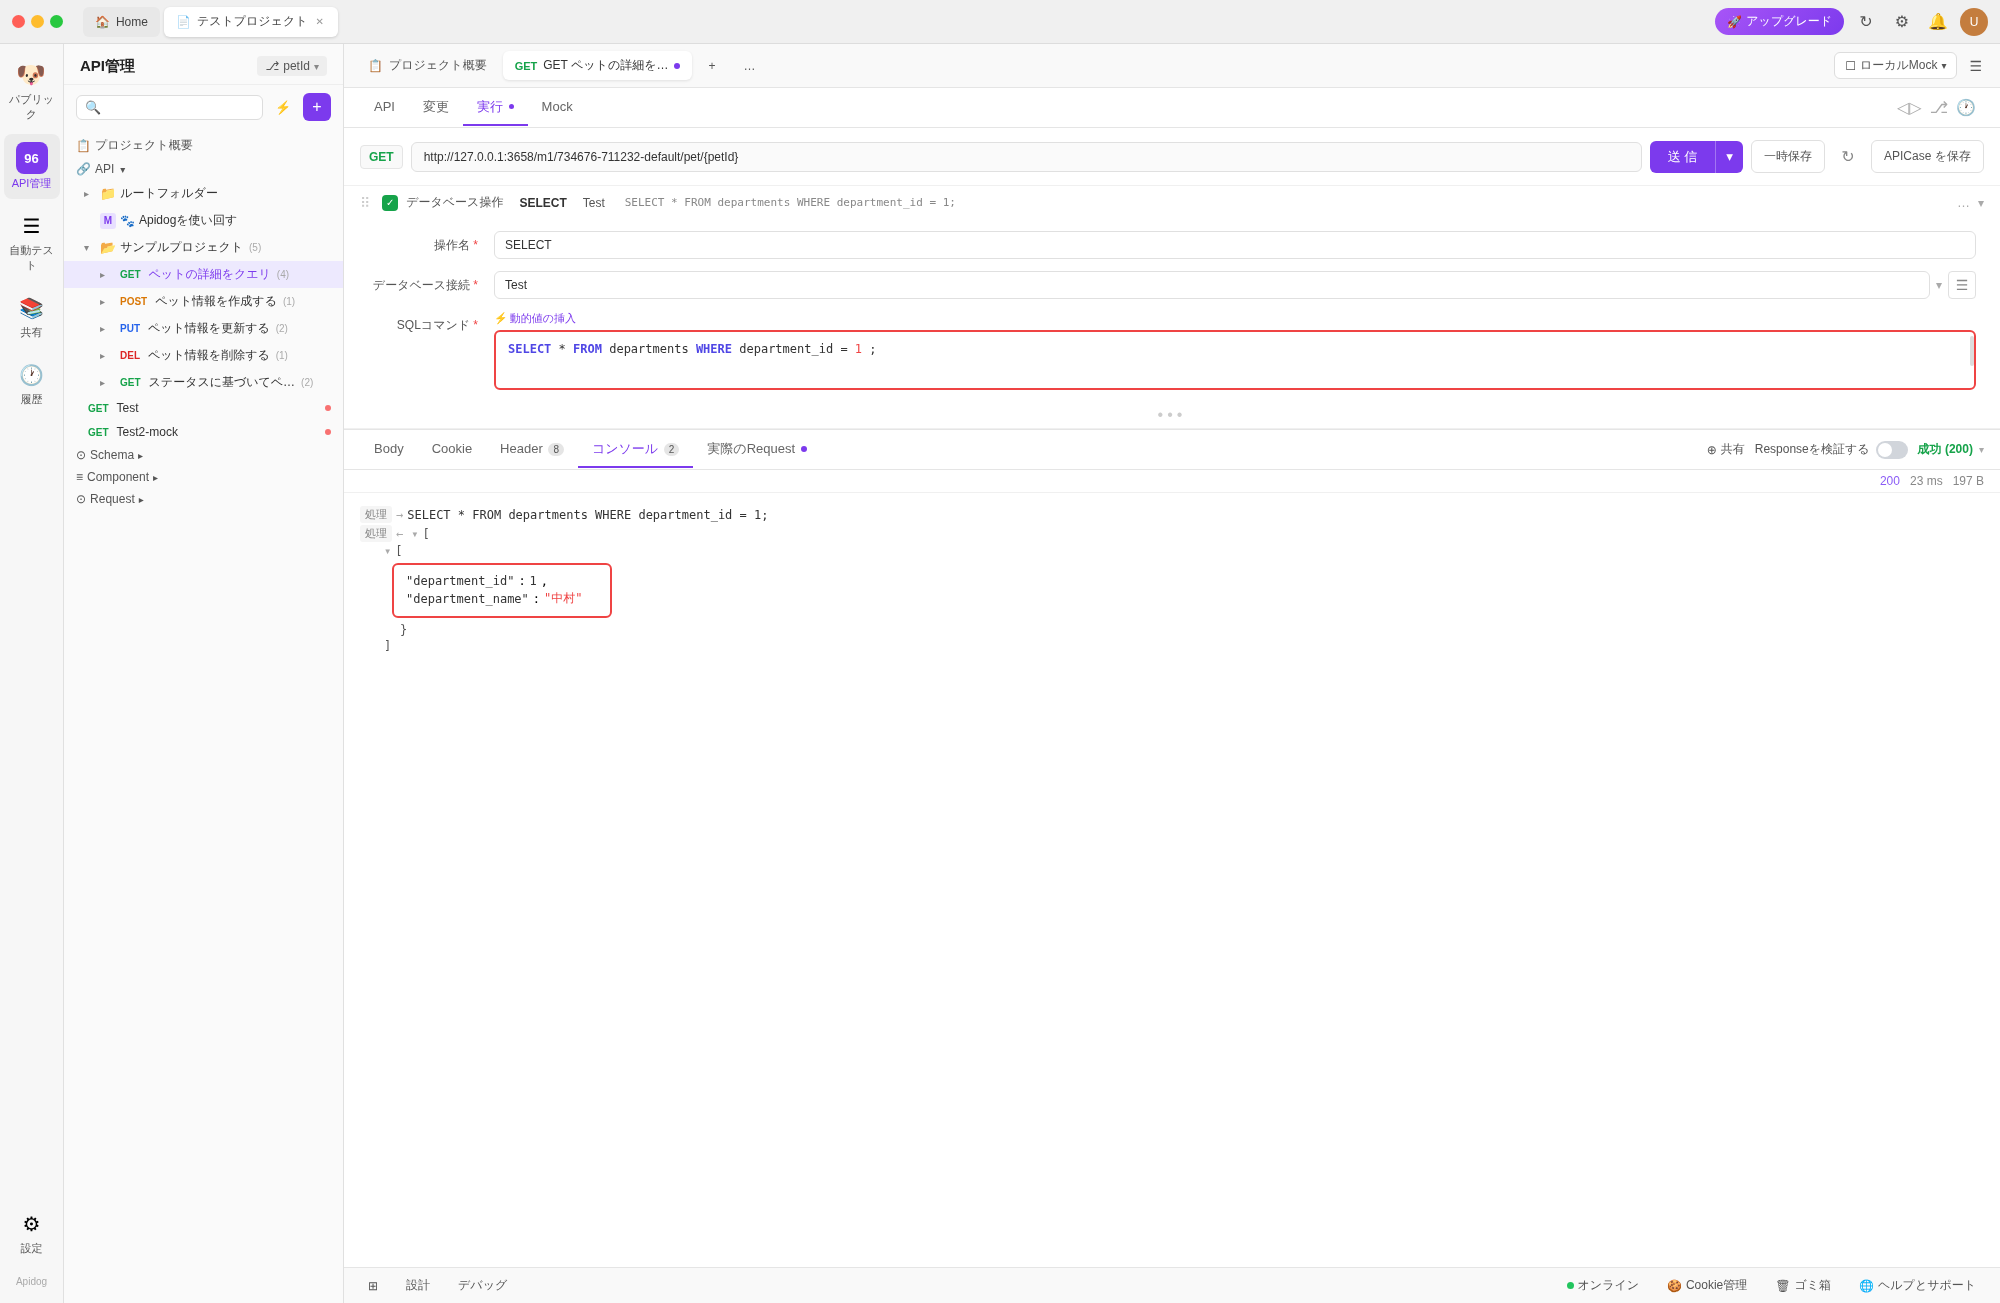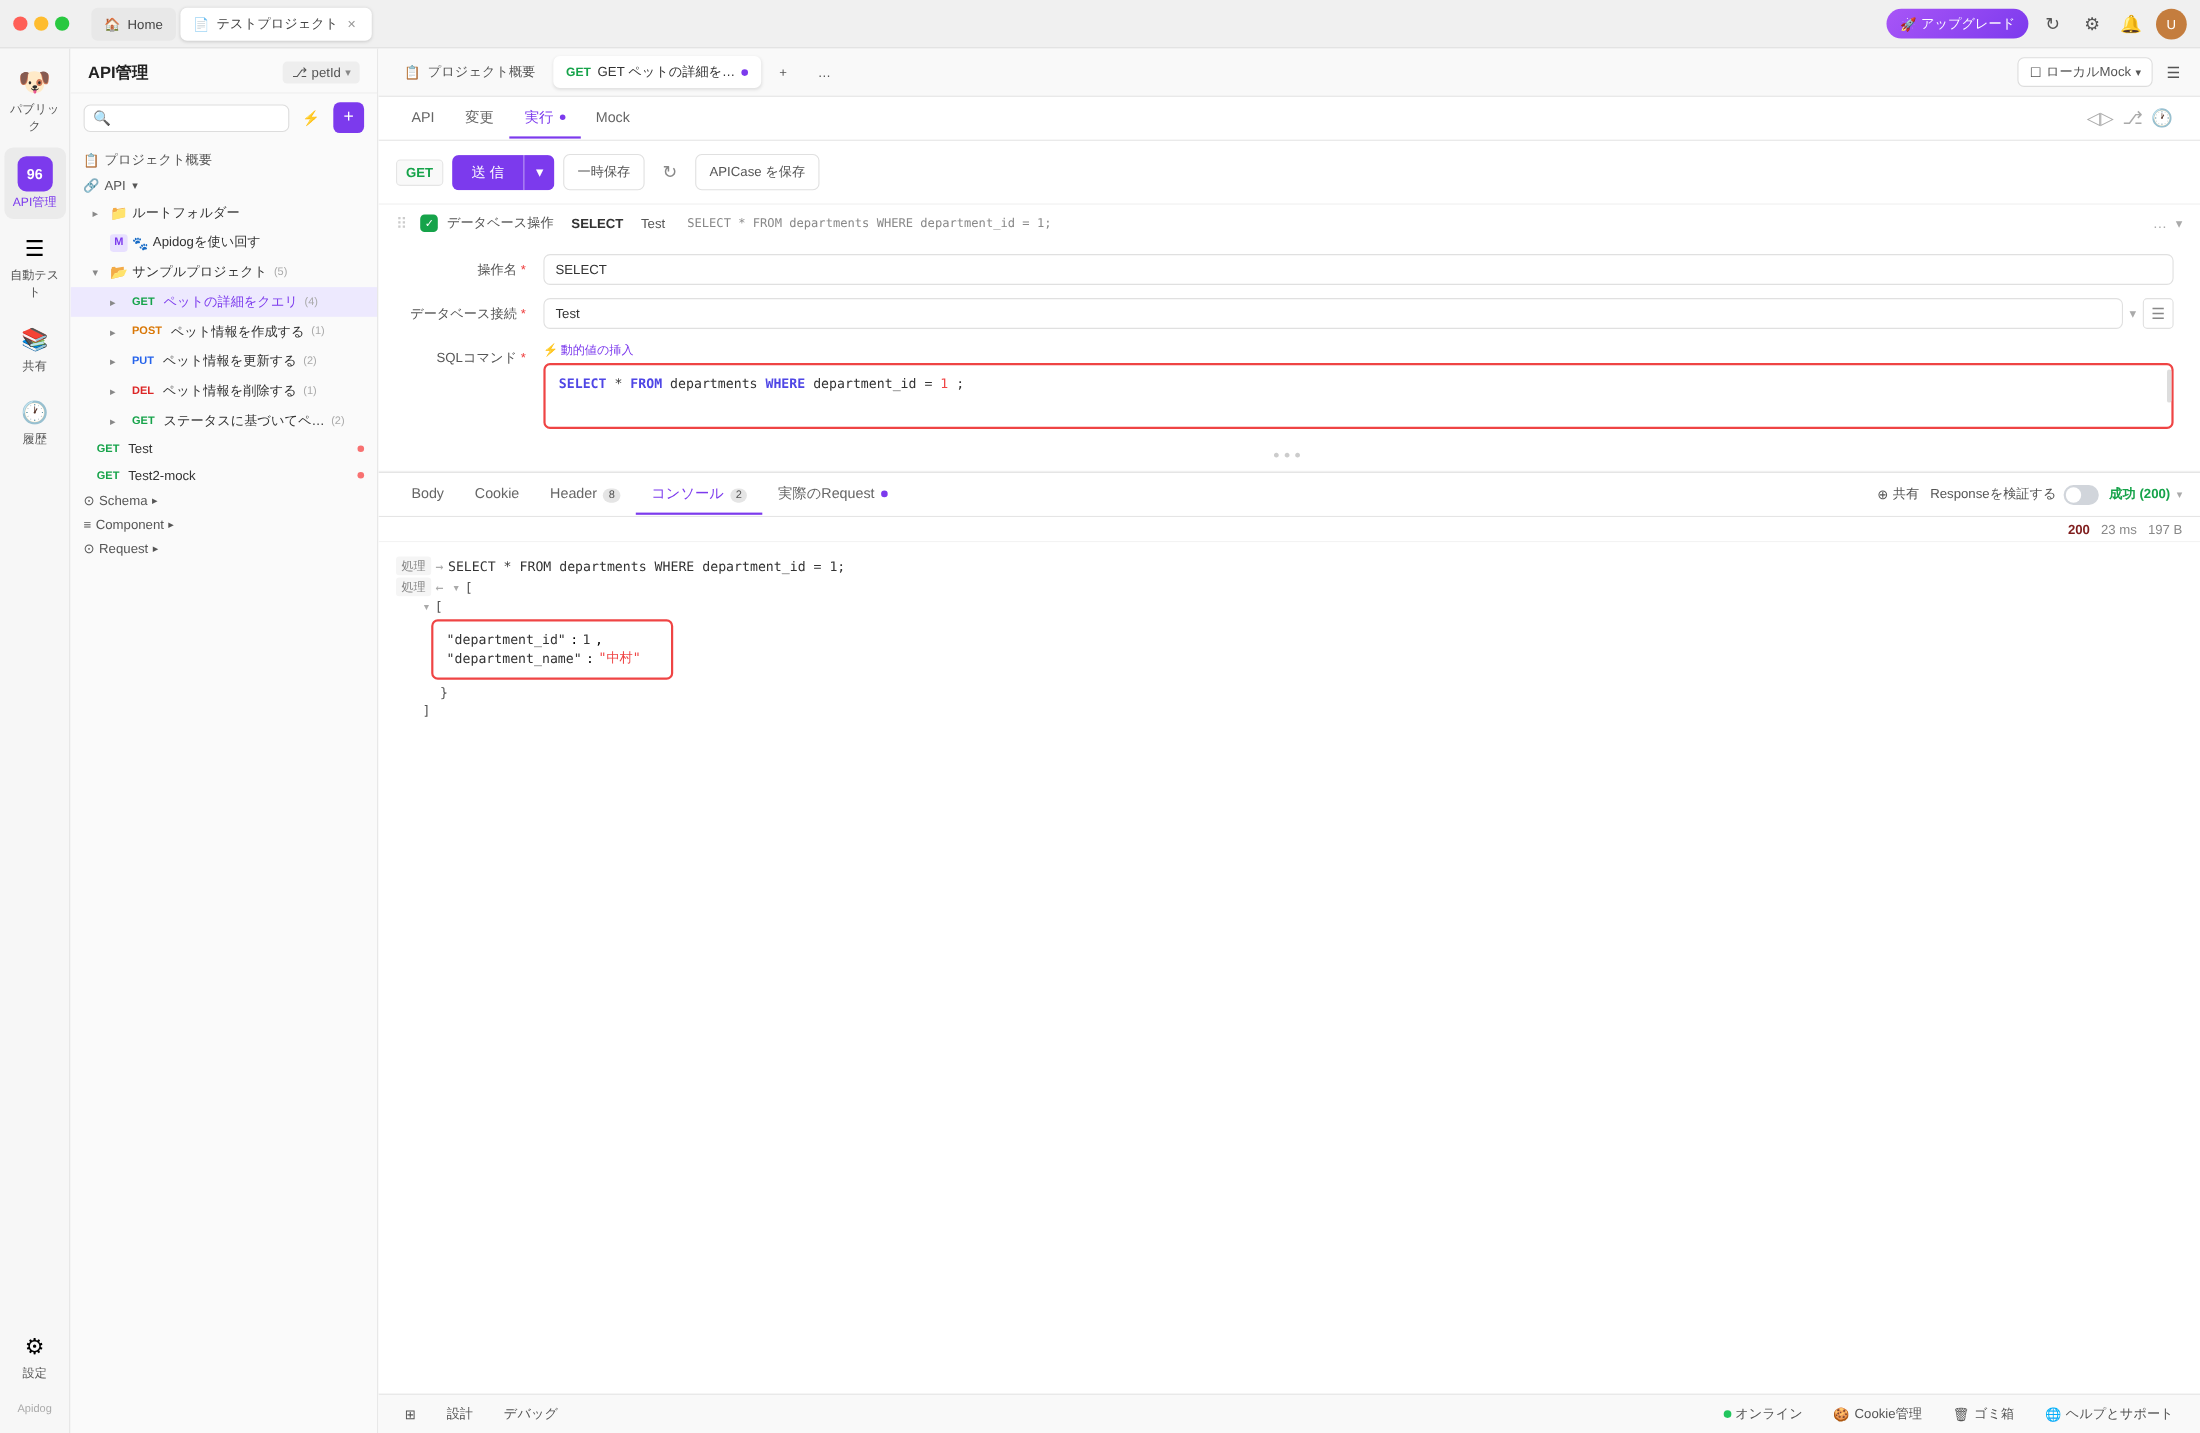--- a/index.html
+++ b/index.html
@@ -389,20 +389,21 @@
       </div>
       <div style="margin-left:auto;display:flex;align-items:center;gap:8px;padding:0 8px;">
         <span style="color:#aaa;cursor:pointer;font-size:16px;">◁▷</span>
         <span style="color:#aaa;cursor:pointer;font-size:16px;">⎇</span>
         <span style="color:#aaa;cursor:pointer;font-size:16px;">🕐</span>
       </div>
     </div>
 
     <div class="url-bar">
       <span class="url-method">GET</span>
+      <input class="url-input" type="text" value="http://127.0.0.1:3658/m1/734676-711232-default/pet/{petId}" style="">
       <div class="send-btn-group">
         <button class="send-btn">送 信</button>
         <button class="send-btn-drop">▾</button>
       </div>
       <button class="save-btn">一時保存</button>
       <div class="refresh-btn">↻</div>
       <button class="save-api-btn">APICase を保存</button>
     </div>
 
     <div class="db-section">
@@ -511,21 +512,21 @@
             </div>
           </div>
           <div class="response-status">
             <span class="status-200">成功 (200)</span>
             <span class="dropdown-chevron">▾</span>
           </div>
         </div>
       </div>
 
       <div style="display:flex;align-items:center;justify-content:flex-end;padding:4px 16px;border-bottom:1px solid #f0f0f0;gap:10px;font-size:12px;">
-        <span style="color:#7f1d1d;font-weight:700;">200</span>
+        <span style="color:#8b5cf6;font-weight:400;">200</span>
         <span style="color:#888;">23 ms</span>
         <span style="color:#888;">197 B</span>
       </div>
 
       <div class="response-body">
 
         <div class="resp-line">
           <span class="resp-tag">処理</span>
           <span style="color:#aaa;">→</span>
           <span class="resp-sql">SELECT * FROM departments WHERE department_id = 1;</span>

